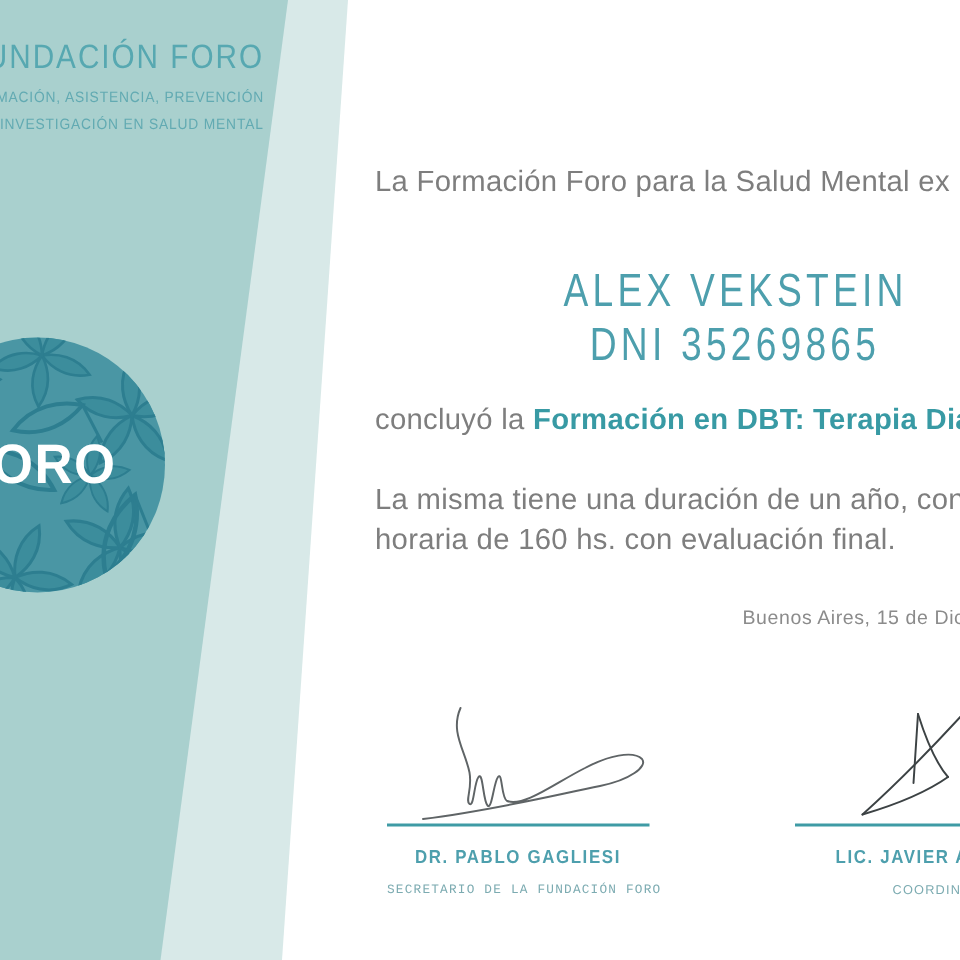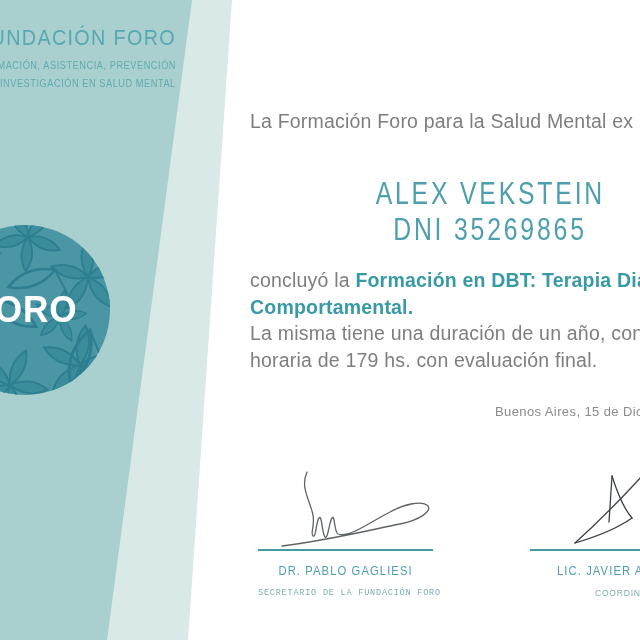--- a/index.html
+++ b/index.html
@@ -52,21 +52,21 @@
   .date-line{
     position:absolute;left:495px;top:404px;
     font-size:13px;color:#8b8b8b;white-space:nowrap;letter-spacing:.4px;
   }
   
   .sig-svg{position:absolute;}
   .sig-rule{position:absolute;top:549px;height:2px;background:#3f9ba5;}
   .rule-1{left:258px;width:175px;}
   .rule-2{left:530px;width:125px;}
   .sig-name{
-    position:absolute;top:564px;color:#4d9fad;font-size:12.5px;letter-spacing:1.2px;white-space:nowrap;
+    position:absolute;top:564px;color:#4d9fad;font-size:12.5px;letter-spacing:1.2px;white-space:nowrap;font-weight:bold;
   }
   .sig-name .cond{display:inline-block;transform:scaleX(.9);}
   .sig-title{
     position:absolute;top:588px;color:#7cabb1;font-size:8.5px;letter-spacing:.8px;white-space:nowrap;
   }
   .sig-block-1-name{left:258px;width:175px;text-align:center;}
   .sig-block-1-name .cond{transform-origin:center;}
   .sig-block-1-title{left:258px;width:175px;text-align:center;font-family:Liberation Mono, monospace;}
   .sig-block-2-name{left:557px;}
   .sig-block-2-name .cond{transform-origin:left center;}
@@ -126,23 +126,23 @@
     <span>La Formación Foro para la Salud Mental ex</span><br>
   </div>
 
   <div class="recipient">
     <span class="cond">ALEX VEKSTEIN</span><br>
     <span class="cond">DNI 35269865</span>
   </div>
 
   <div class="body-par">
     <span>concluyó la </span><span class="bold-teal">Formación en DBT: Terapia Dialéct</span><br>
-    <span class="bold-teal">Comportamental.</span><br>
+    <br>
     <span>La misma tiene una duración de un año, con una</span><br>
-    <span>horaria de 179 hs. con evaluación final.</span>
+    <span>horaria de 160 hs. con evaluación final.</span>
   </div>
 
   <div class="date-line">Buenos Aires, 15 de Dicie</div>
 
   <svg class="sig-svg" style="left:250px;top:460px;" width="200" height="100" viewBox="0 0 200 100">
     <path d="M57 12 C50 28, 60 40, 63 55 C65 66, 60 74, 63 76 C66 78, 66 62, 69 58 C72 54, 72 74, 75 77 C78 80, 79 62, 82 58 C85 54, 84 72, 88 74 C100 78, 120 62, 140 52 C155 44, 172 40, 178 46 C182 51, 170 60, 150 64 C120 70, 80 80, 32 86" fill="none" stroke="#5f6466" stroke-width="1.3" stroke-linecap="round"></path>
   </svg>
 
   <svg class="sig-svg" style="left:520px;top:460px;" width="130" height="100" viewBox="0 0 130 100">
     <g fill="none" stroke="#3c4244" stroke-width="1.3" stroke-linecap="round">

